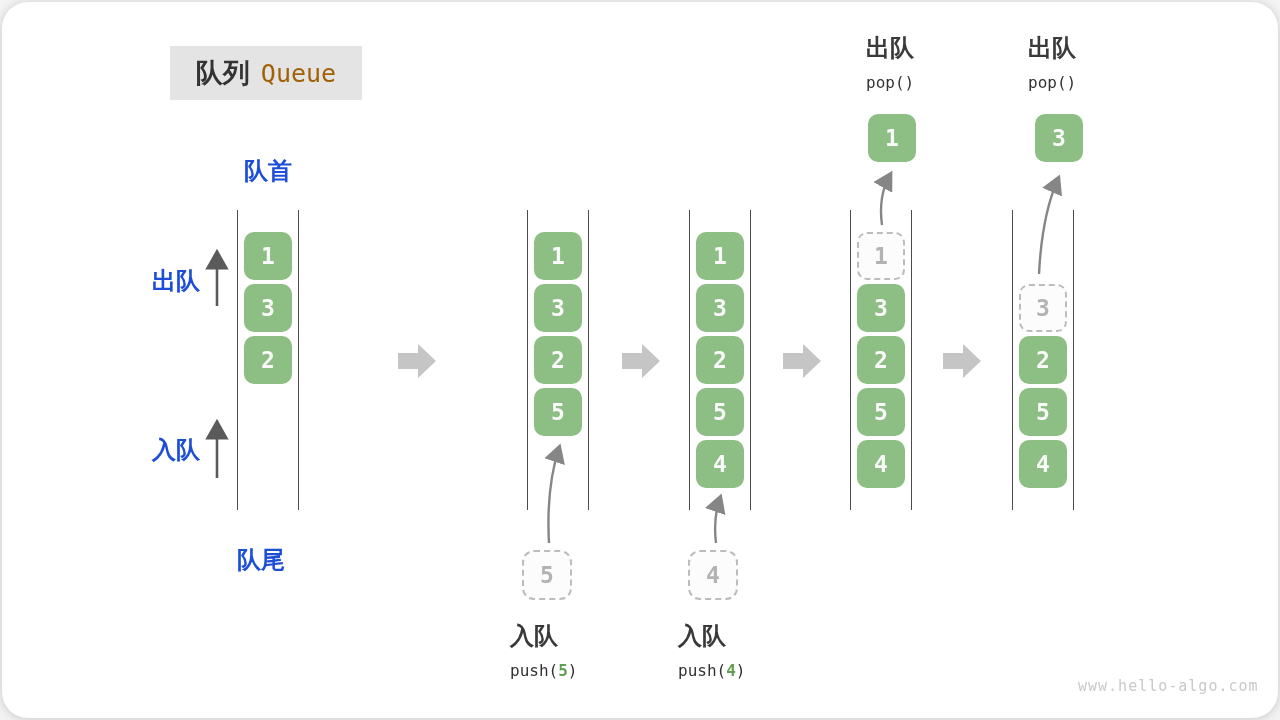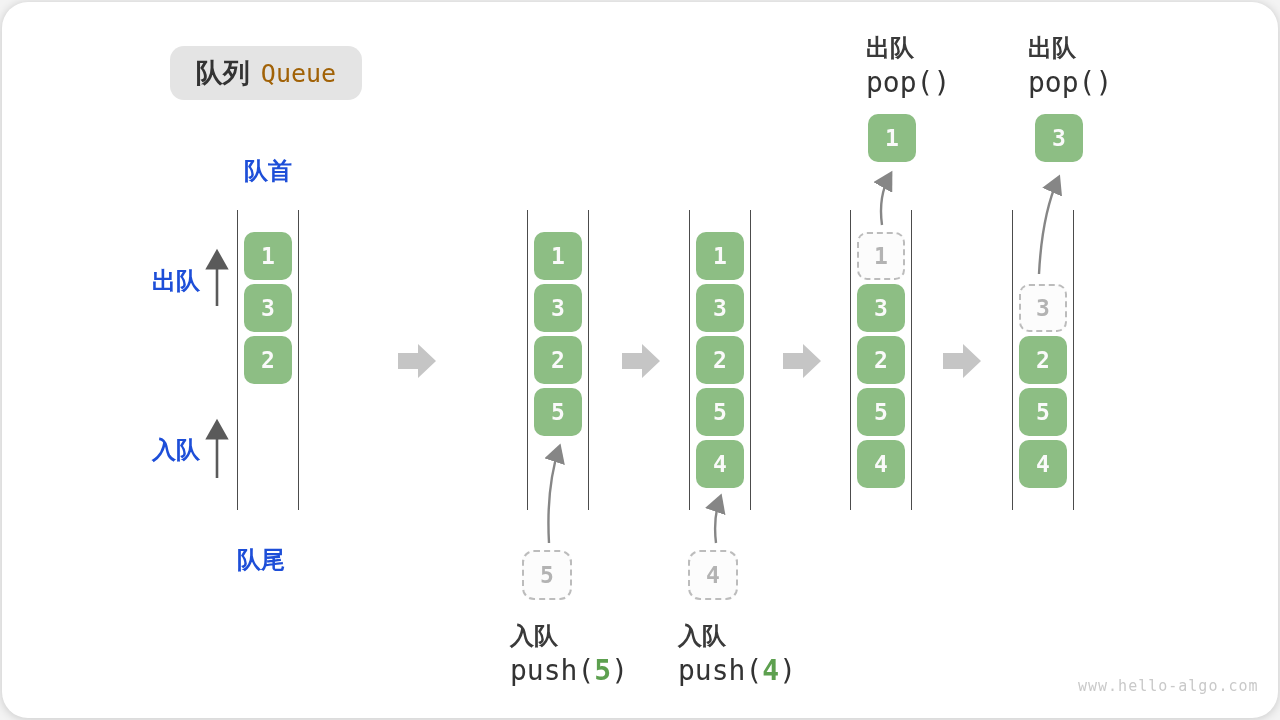--- a/index.html
+++ b/index.html
@@ -3,21 +3,21 @@
 <meta charset="utf-8">
 <style>
   * { margin:0; padding:0; box-sizing:border-box; }
   html,body { width:1280px; height:720px; background:#f3f3f3; overflow:hidden;
               font-family:"Liberation Sans", sans-serif; }
   .card { position:absolute; left:2px; top:2px; width:1276px; height:716px;
           background:#ffffff; border-radius:26px; box-shadow:0 1px 10px rgba(0,0,0,0.18); }
   .canvas { position:absolute; inset:0; }
 
   .title-box { position:absolute; left:170px; top:46px; width:192px; height:54px;
-               background:#e4e4e4; border-radius:14px; display:flex; align-items:center;
+               background:#e4e4e4; border-radius:0; display:flex; align-items:center;
                justify-content:center; gap:11px; }
   .title-zh { font-weight:bold; font-size:27px; color:#333; }
   .title-en { font-family:"DejaVu Sans Mono", monospace; font-size:25px; color:#a16207; }
 
   .zh-label { position:absolute; font-weight:bold; font-size:24px; color:#1d4ed8; }
   .front-label { left:237px; top:155px; width:62px; text-align:center; }
   .rear-label  { left:237px; top:544px; width:62px; text-align:left; }
   .deq-side    { left:152px; top:265px; }
   .enq-side    { left:152px; top:434px; }
 
@@ -31,21 +31,21 @@
   .r0{top:22px} .r1{top:74px} .r2{top:126px} .r3{top:178px} .r4{top:230px}
 
   .staged, .popped { position:absolute; width:50px; height:50px; border-radius:12px;
           display:flex; align-items:center; justify-content:center;
           font-family:"DejaVu Sans Mono", monospace; font-weight:bold; font-size:23px; }
   .staged { background:#fcfcfc; border:2px dashed #bcbcbc; color:#b3b3b3; }
   .popped { width:48px; height:48px; border-radius:10px; background:#8dbe84; color:#fafafa; }
 
   .op-block { position:absolute; line-height:35px; }
   .op-action { font-weight:bold; font-size:24px; color:#3a3a3a; }
-  .op-code { font-family:"DejaVu Sans Mono", monospace; font-size:28px; color:#333; }
+  .op-code { font-family:"DejaVu Sans Mono", monospace; font-size:16px; color:#333; }
   .op-code .arg { color:#5da04f; font-weight:bold; }
 
   .block-arrow { position:absolute; top:344px; width:38px; height:34px; }
 
   .overlay { position:absolute; inset:0; pointer-events:none; }
 
   .watermark { position:absolute; left:1078px; top:677px;
                font-family:"DejaVu Sans Mono", monospace; font-size:15px;
                color:#c9c9c9; letter-spacing:1px; }
 </style>

